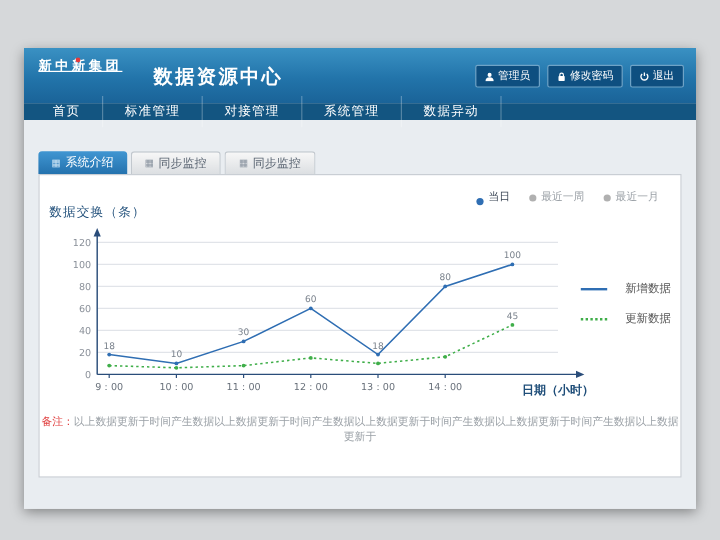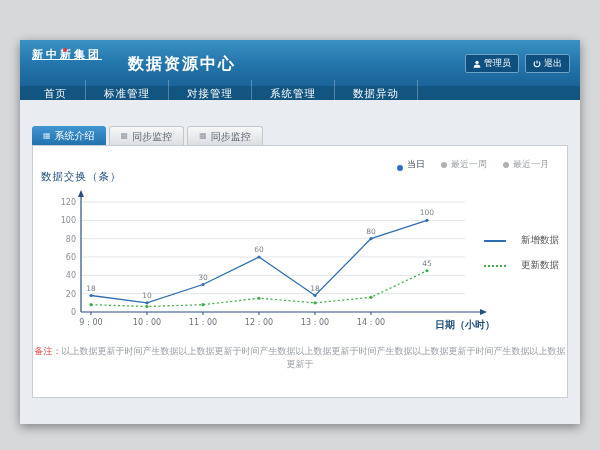--- a/index.html
+++ b/index.html
@@ -89,20 +89,27 @@
       <div class="logo-cn">新中新集团</div>
     </div>
     <div class="hdr-title">数据资源中心</div>
     <div class="hdr-actions">
       <button class="hbtn">
         <svg class="hicon" viewBox="0 0 8 8">
           <circle cx="4" cy="2.4" r="1.7" fill="#fff"></circle>
           <path d="M0.6 7.8 a3.4 3.4 0 0 1 6.8 0 z" fill="#fff"></path>
         </svg>
         <span>管理员</span>
+      </button>
+      <button class="hbtn">
+        <svg class="hicon" viewBox="0 0 8 8">
+          <rect x="1.4" y="3.4" width="5.2" height="4" rx="0.6" fill="#fff"></rect>
+          <path d="M2.5 3.4 v-1 a1.5 1.5 0 0 1 3 0 v1" fill="none" stroke="#fff" stroke-width="1"></path>
+        </svg>
+        <span>修改密码</span>
       </button>
       <button class="hbtn">
         <svg class="hicon" viewBox="0 0 8 8">
           <path d="M4 0.4 v3" stroke="#fff" stroke-width="1.1" fill="none"></path>
           <path d="M2.1 1.6 a2.9 2.9 0 1 0 3.8 0" fill="none" stroke="#fff" stroke-width="1.1"></path>
         </svg>
         <span>退出</span>
       </button>
     </div>
   </header>

